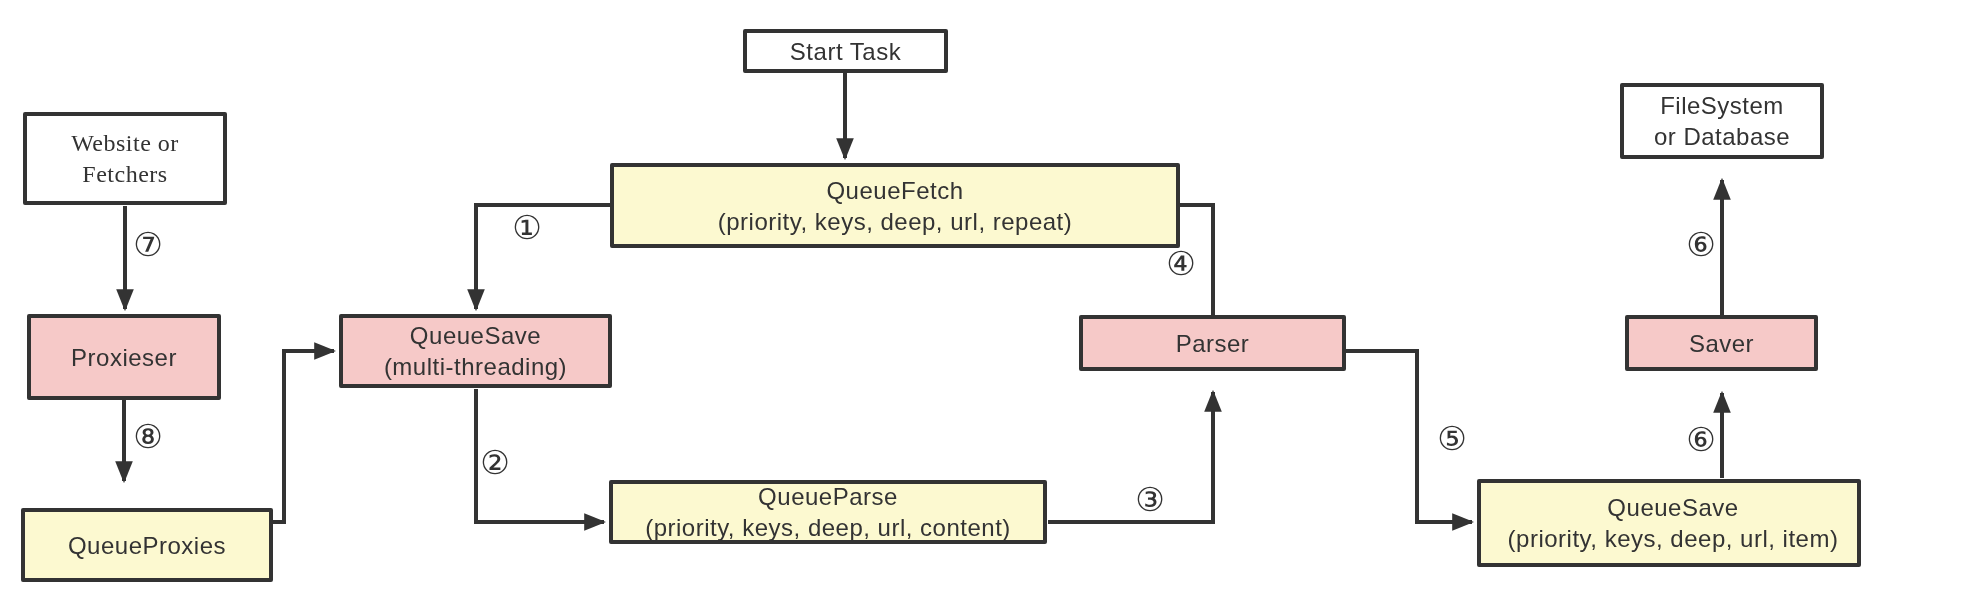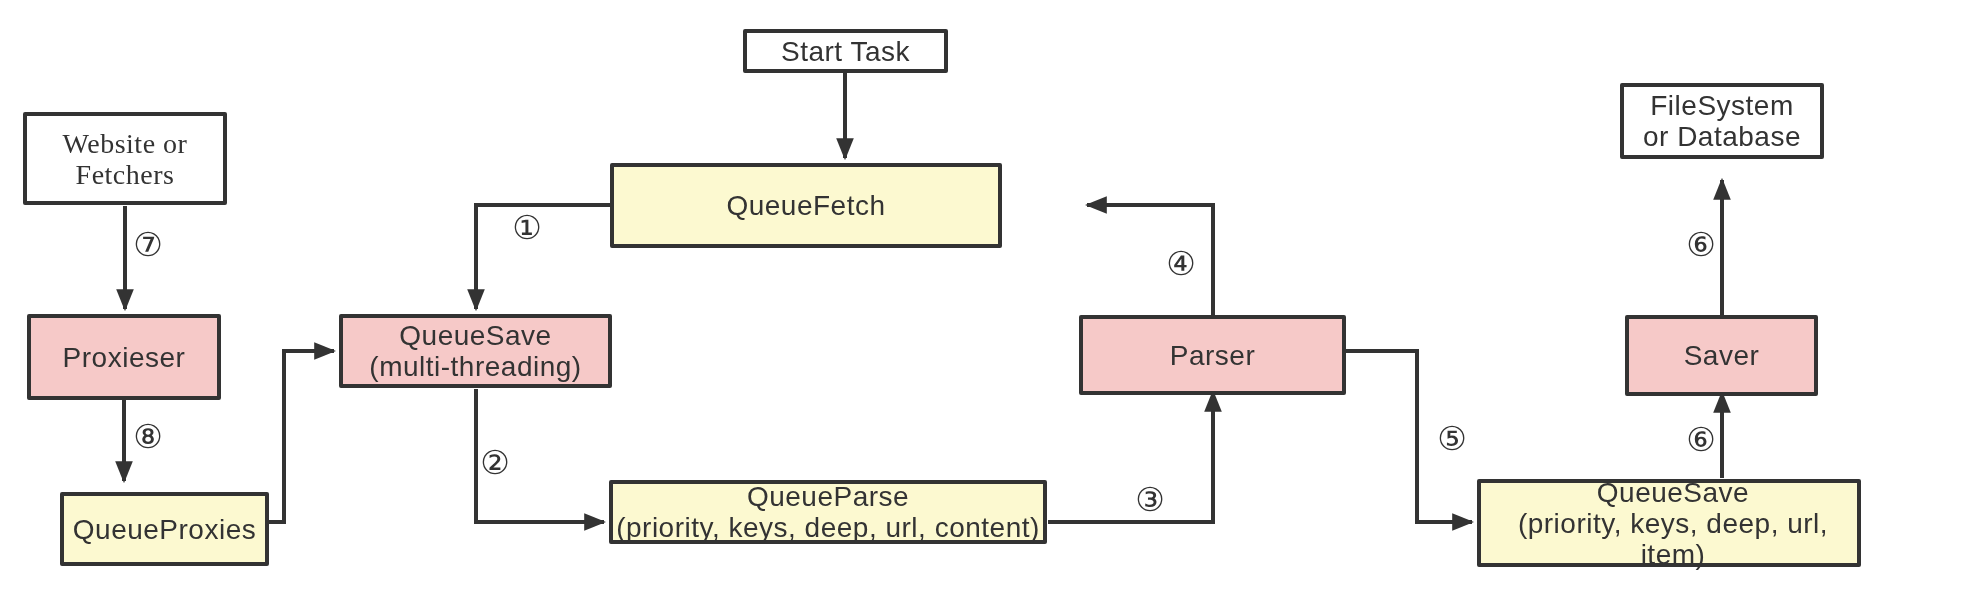--- a/index.html
+++ b/index.html
@@ -32,21 +32,21 @@
   .node {
     position: absolute;
     box-sizing: border-box;
     border: 4px solid #333333;
     border-radius: 2px;
     display: flex;
     flex-direction: column;
     align-items: center;
     justify-content: center;
     text-align: center;
-    font-size: 28px;
+    font-size: 24px;
     line-height: 31px;
     letter-spacing: 0.5px;
   }
   .node.fill-white  { background: #ffffff; }
   .node.fill-yellow { background: #fcf9d0; }
   .node.fill-pink   { background: #f6c9c8; }
   .edge-label {
     position: absolute;
     transform: translate(-50%, -50%);
     font-family: "DejaVu Sans", "Liberation Sans", sans-serif;
@@ -82,52 +82,53 @@
 
   <div class="node fill-white" style="left:743px; top:29px; width:205px; height:44px;">
     <span>Start Task</span>
   </div>
 
   <div class="node fill-white" style="left:23px; top:112px; width:204px; height:93px;font-family:Liberation Serif, serif;">
     <span>Website or</span>
     <span>Fetchers</span>
   </div>
 
-  <div class="node fill-yellow" style="left:610px; top:163px; width:392px; height:85px;">
+  <div class="node fill-yellow" style="left:610px; top:163px; width:570px; height:85px;">
     <span>QueueFetch</span>
+    <span>(priority, keys, deep, url, repeat)</span>
   </div>
 
   <div class="node fill-pink" style="left:27px; top:314px; width:194px; height:86px;">
     <span>Proxieser</span>
   </div>
 
-  <div class="node fill-yellow" style="left:21px; top:492px; width:209px; height:74px;margin-left:39px;">
+  <div class="node fill-yellow" style="left:21px; top:508px; width:252px; height:74px;">
     <span>QueueProxies</span>
   </div>
 
   <div class="node fill-pink" style="left:339px; top:314px; width:273px; height:74px;">
     <span>QueueSave</span>
     <span>(multi-threading)</span>
   </div>
 
   <div class="node fill-yellow" style="left:609px; top:480px; width:438px; height:64px;">
     <span>QueueParse</span>
     <span>(priority, keys, deep, url, content)</span>
   </div>
 
-  <div class="node fill-pink" style="left:1079px; top:315px; width:267px; height:80px;">
+  <div class="node fill-pink" style="left:1079px; top:315px; width:267px; height:56px;">
     <span>Parser</span>
   </div>
 
   <div class="node fill-yellow" style="left:1477px; top:479px; width:384px; height:88px;padding-left:8px;">
     <span>QueueSave</span>
     <span>(priority, keys, deep, url, item)</span>
   </div>
 
-  <div class="node fill-pink" style="left:1625px; top:315px; width:193px; height:81px;">
+  <div class="node fill-pink" style="left:1625px; top:315px; width:193px; height:56px;">
     <span>Saver</span>
   </div>
 
   <div class="node fill-white" style="left:1620px; top:83px; width:204px; height:76px;">
     <span>FileSystem</span>
     <span>or Database</span>
   </div>
 
   <span class="edge-label" style="left:527px;  top:227px;">①</span>
   <span class="edge-label" style="left:495px;  top:462px;">②</span>

